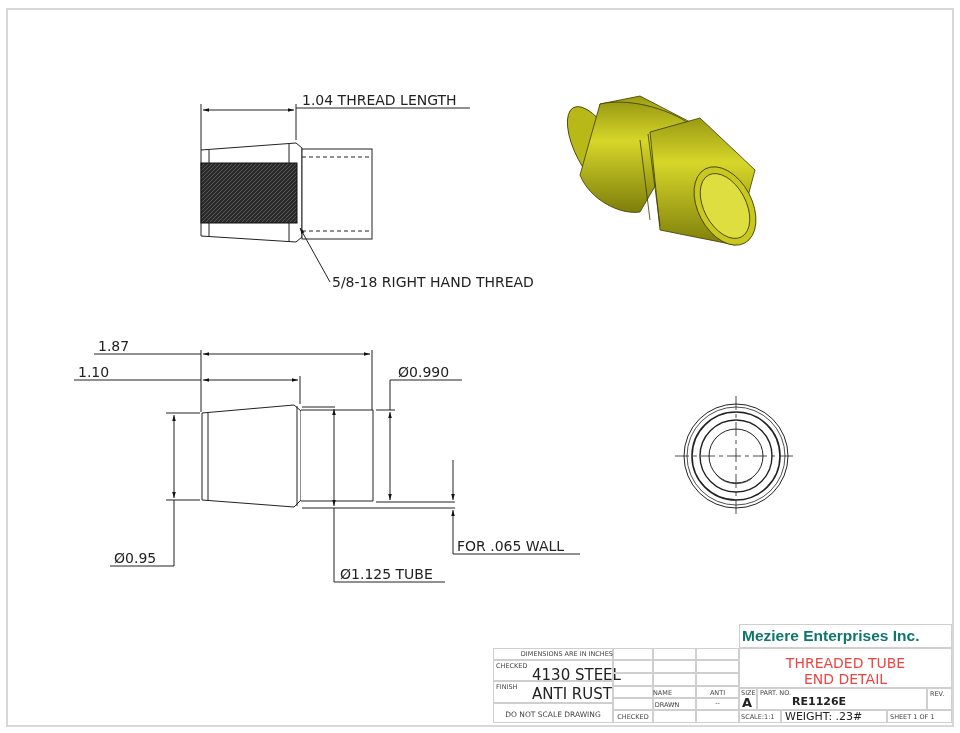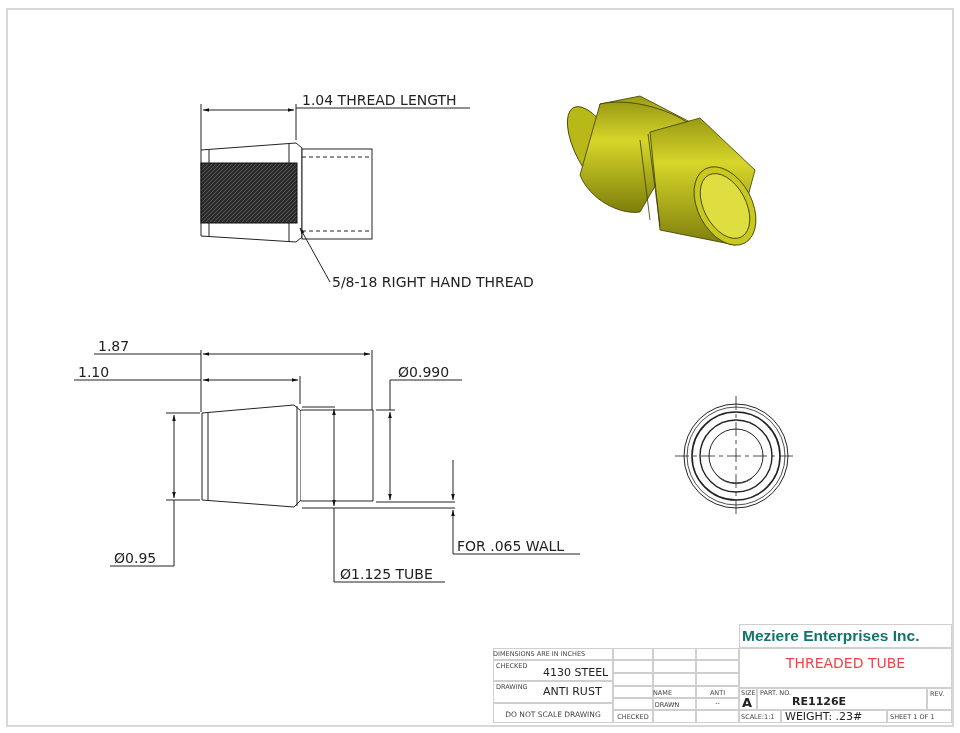--- a/index.html
+++ b/index.html
@@ -5,21 +5,21 @@
   html, body { margin: 0; padding: 0; background: #ffffff; }
   body { width: 960px; height: 733px; position: relative; overflow: hidden; font-family: "DejaVu Sans", sans-serif; }
   .sheet { position: absolute; left: 6px; top: 8px; width: 948px; height: 719px; border: 2px solid #d8d8d8; box-sizing: border-box; background: #fff; }
   svg { position: absolute; left: 0; top: 0; }
   .dim-text { font-family: "DejaVu Sans", sans-serif; font-size: 14px; fill: #222; }
   .tb { position: absolute; font-family: "DejaVu Sans", sans-serif; color: #222; }
   .tb-cell { position: absolute; box-sizing: border-box; border: 1px solid #cfcfcf; }
   .small { font-size: 6.5px; color: #444; }
   .company { font-family: "Liberation Sans", sans-serif; font-weight: bold; font-size: 15.5px; color: #0f766e; }
   .title { font-size: 14px; color: #ef4444; text-align: center; line-height: 16px; }
-  .val { font-size: 11px; color: #222; margin-left: 11px; }
+  .val { font-size: 15px; color: #222; }
 </style>
 </head>
 <body>
 
 <div class="sheet"></div>
 
 <svg width="960" height="733" viewBox="0 0 960 733">
   <defs>
     <marker id="arr" viewBox="0 0 10 10" refX="10" refY="5" markerWidth="12" markerHeight="6" orient="auto-start-reverse" markerUnits="userSpaceOnUse">
       <path d="M0,2 L10,5 L0,8 z" fill="#111"></path>
@@ -114,45 +114,46 @@
   </g>
 </svg>
 
 <div>
   <div class="tb-cell" style="left:739px;top:624px;width:213px;height:24px;"></div>
   <div class="tb company" style="left:742px;top:627px;">Meziere Enterprises Inc.</div>
 
   <div class="tb-cell" style="left:739px;top:648px;width:213px;height:40px;"></div>
   <div class="tb title" style="left:739px;top:655px;width:213px;">
     <div>THREADED TUBE</div>
+    <div>END DETAIL</div>
   </div>
 
   <div class="tb-cell" style="left:739px;top:688px;width:18px;height:22px;"></div>
   <div class="tb small" style="left:741px;top:689px;">SIZE</div>
   <div class="tb" style="left:742px;top:695px;font-weight:bold;font-size:13px;">A</div>
   <div class="tb-cell" style="left:757px;top:688px;width:170px;height:22px;"></div>
   <div class="tb small" style="left:760px;top:689px;">PART. NO.</div>
   <div class="tb" style="left:792px;top:695px;font-weight:bold;font-size:11px;">RE1126E</div>
   <div class="tb-cell" style="left:927px;top:688px;width:25px;height:22px;"></div>
   <div class="tb small" style="left:930px;top:690px;">REV.</div>
 
   <div class="tb-cell" style="left:739px;top:710px;width:42px;height:13px;"></div>
   <div class="tb small" style="left:741px;top:713px;">SCALE:1:1</div>
   <div class="tb-cell" style="left:781px;top:710px;width:106px;height:13px;"></div>
   <div class="tb" style="left:785px;top:710px;font-size:11px;">WEIGHT: .23#</div>
   <div class="tb-cell" style="left:887px;top:710px;width:65px;height:13px;"></div>
   <div class="tb small" style="left:890px;top:713px;">SHEET 1 OF 1</div>
 
   <div class="tb-cell" style="left:493px;top:648px;width:120px;height:12px;"></div>
-  <div class="tb small" style="left:493px;top:650px;width:120px;text-align:left;">DIMENSIONS ARE IN INCHES</div>
+  <div class="tb small" style="left:493px;top:650px;width:120px;text-align:right;">DIMENSIONS ARE IN INCHES</div>
   <div class="tb-cell" style="left:493px;top:660px;width:120px;height:21px;"></div>
   <div class="tb small" style="left:496px;top:662px;">CHECKED</div>
   <div class="tb val" style="left:532px;top:666px;">4130 STEEL</div>
   <div class="tb-cell" style="left:493px;top:681px;width:120px;height:22px;"></div>
-  <div class="tb small" style="left:496px;top:683px;">DRAWING</div>
+  <div class="tb small" style="left:496px;top:683px;">FINISH</div>
   <div class="tb val" style="left:532px;top:685px;">ANTI RUST</div>
   <div class="tb-cell" style="left:493px;top:703px;width:120px;height:20px;"></div>
   <div class="tb small" style="left:493px;top:710px;width:120px;text-align:center;font-size:7.5px;">DO NOT SCALE DRAWING</div>
 
   <div class="tb-cell" style="left:613px;top:648px;width:40px;height:12px;"></div>
   <div class="tb-cell" style="left:653px;top:648px;width:43px;height:12px;"></div>
   <div class="tb-cell" style="left:696px;top:648px;width:43px;height:12px;"></div>
   <div class="tb-cell" style="left:613px;top:660px;width:40px;height:13px;"></div>
   <div class="tb-cell" style="left:653px;top:660px;width:43px;height:13px;"></div>
   <div class="tb-cell" style="left:696px;top:660px;width:43px;height:13px;"></div>

